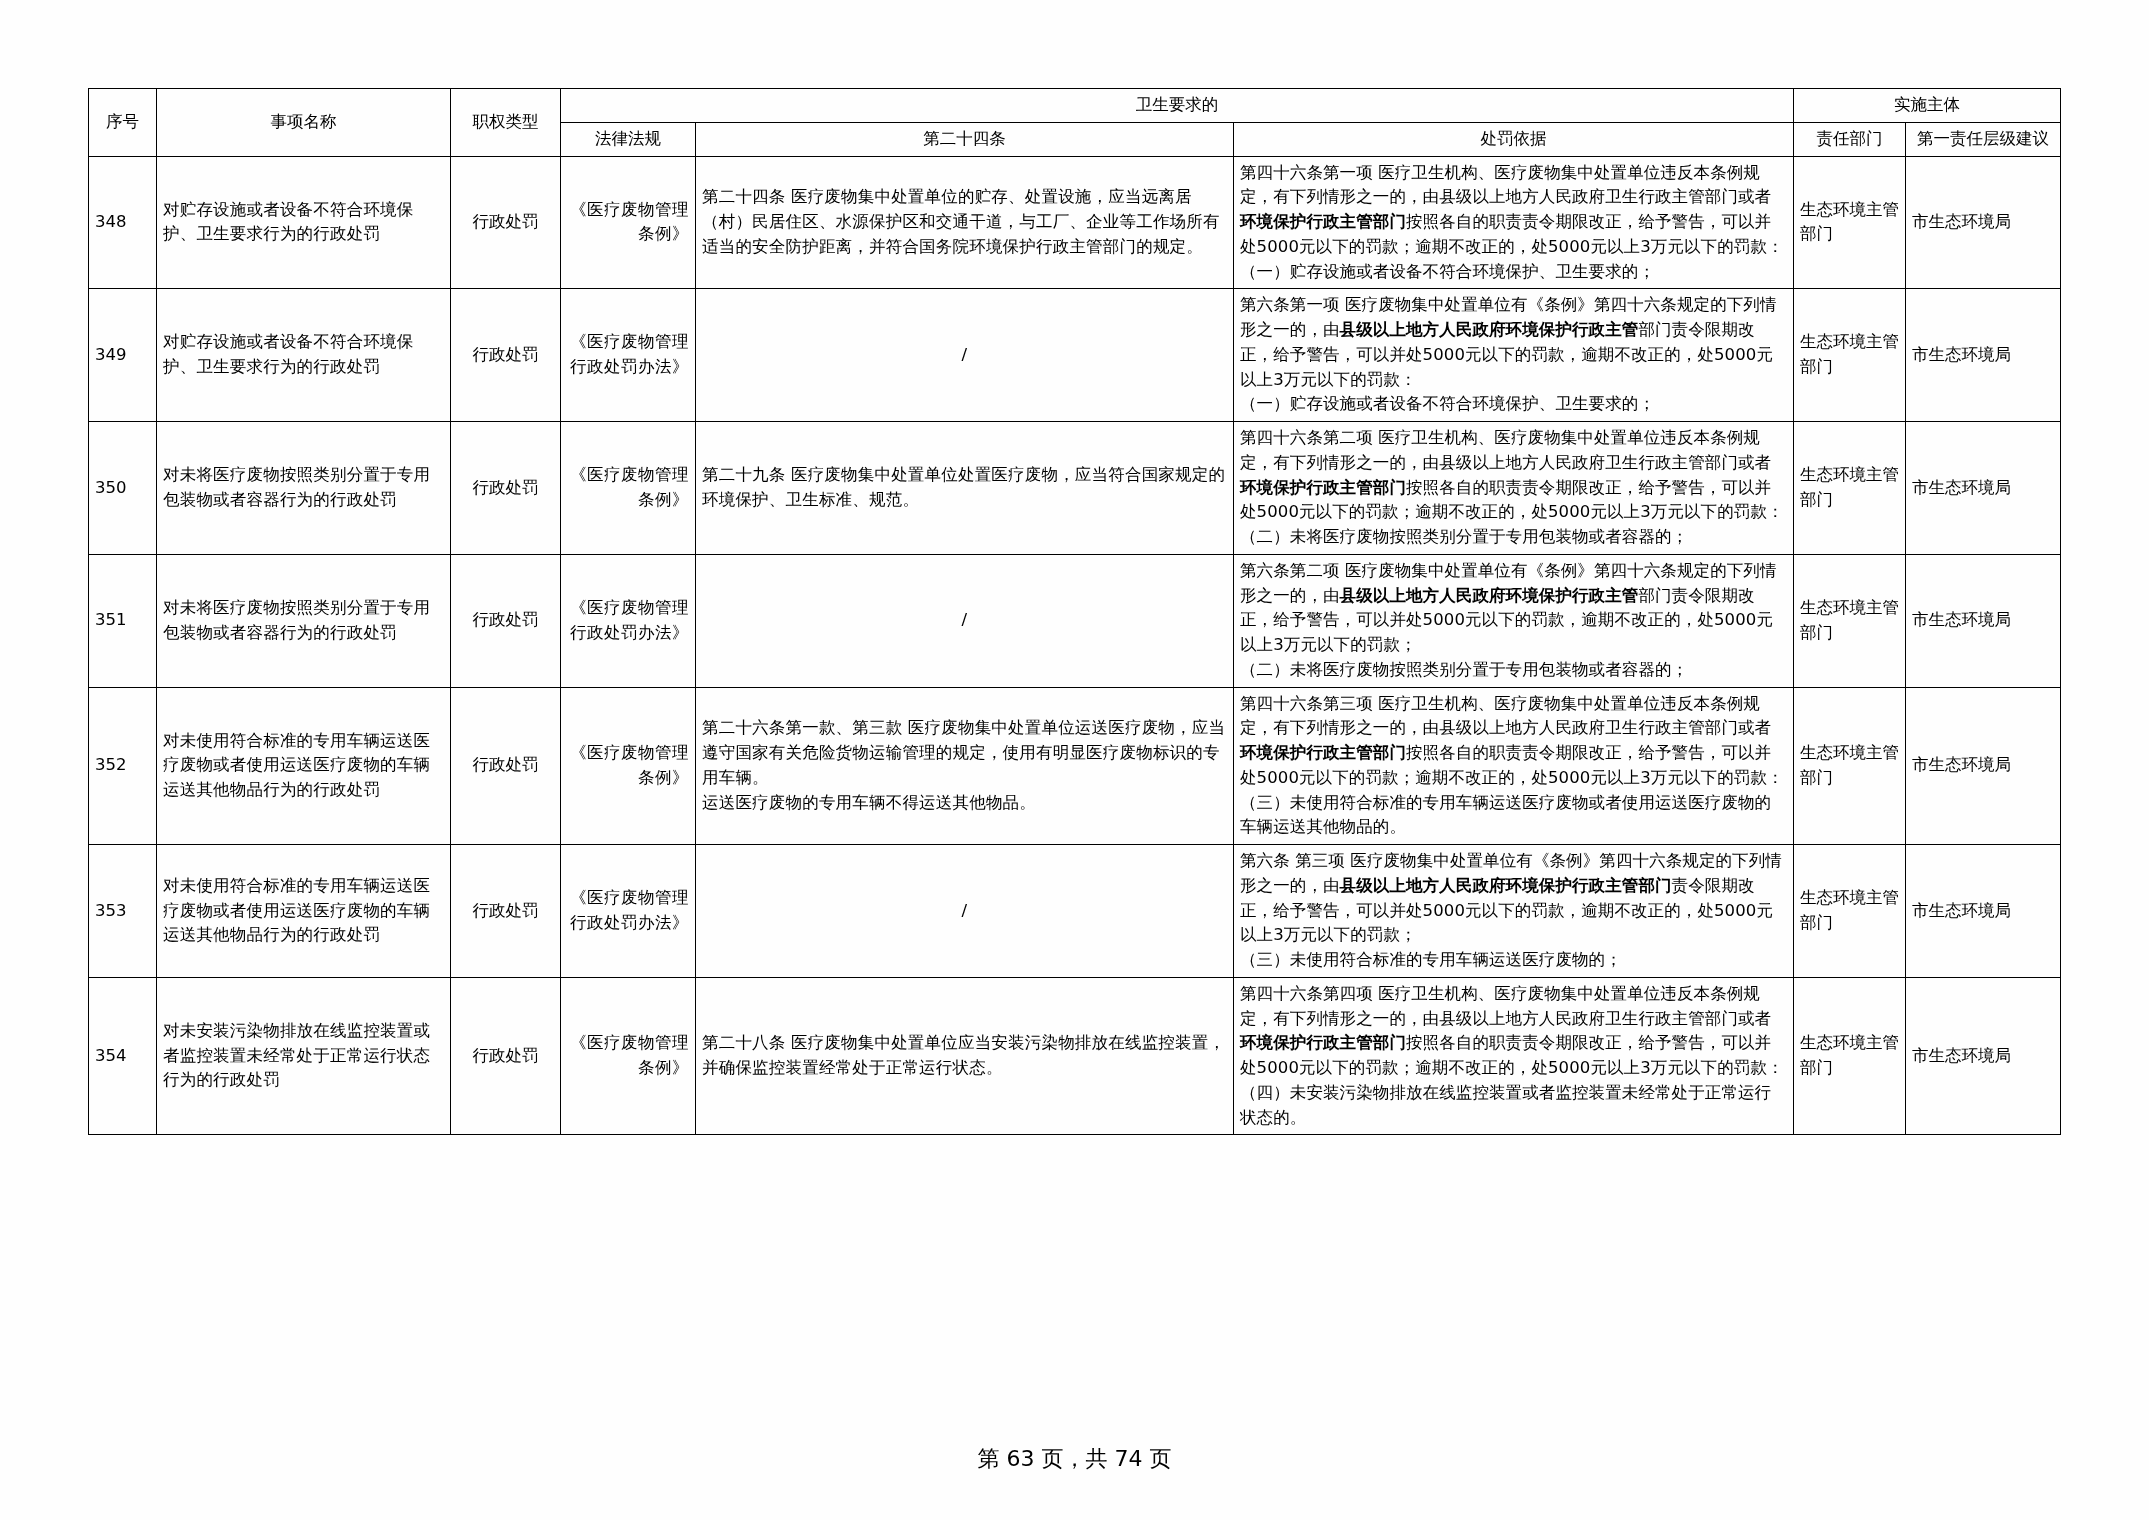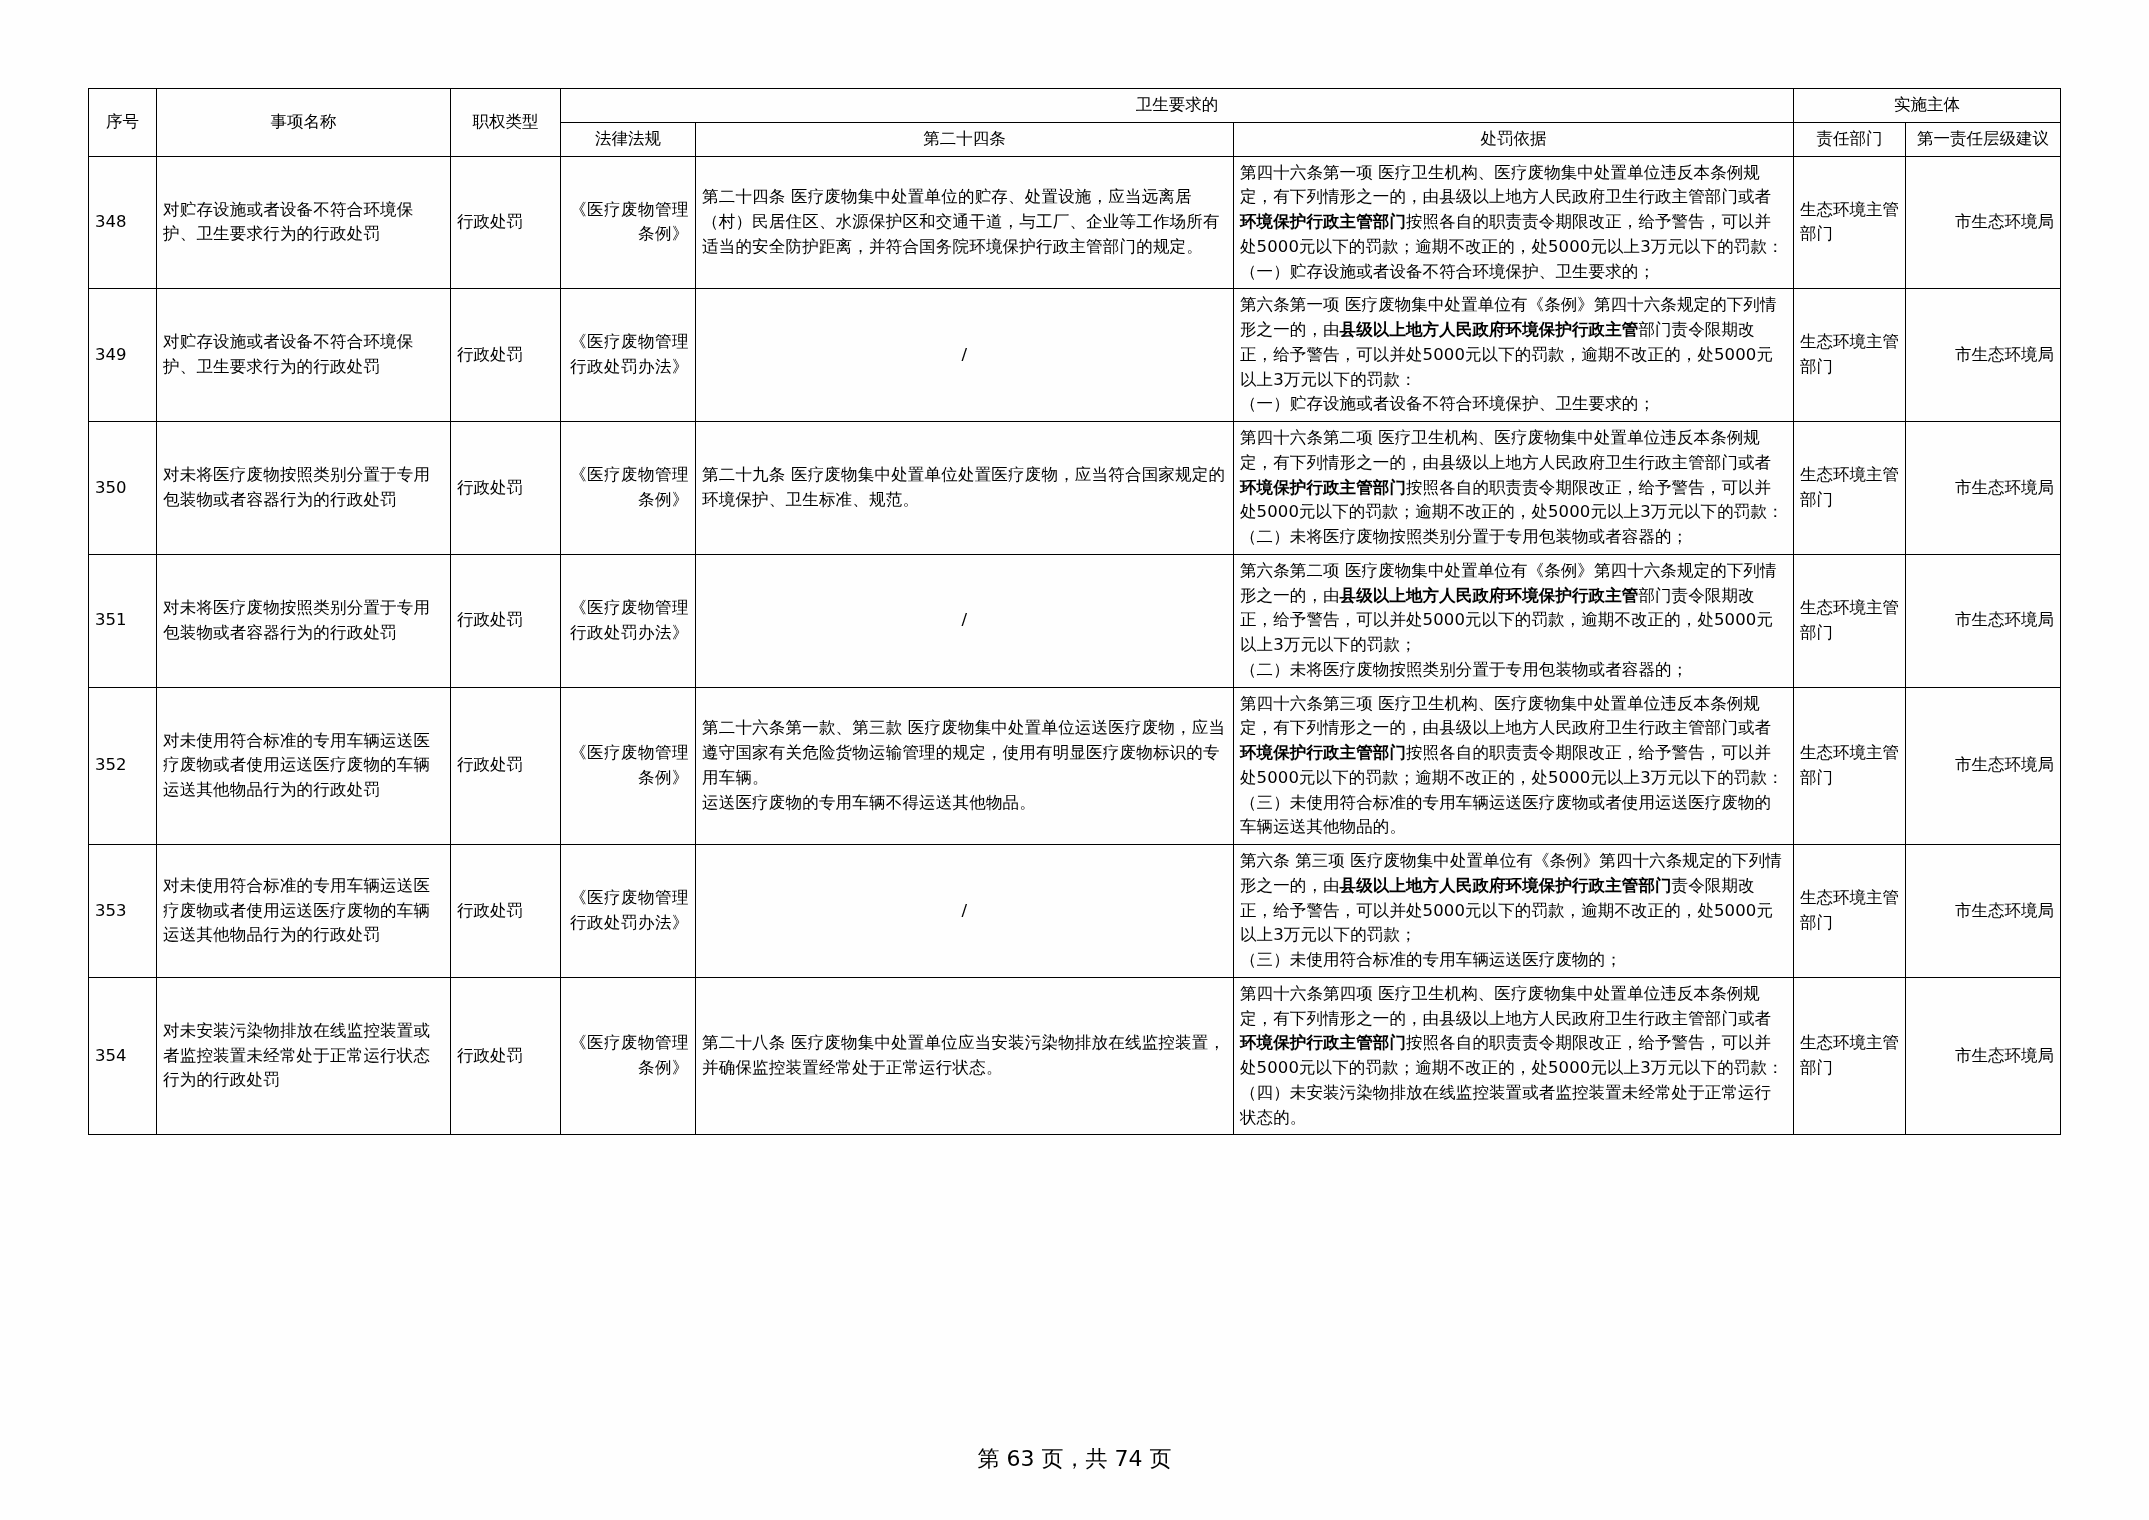--- a/index.html
+++ b/index.html
@@ -58,21 +58,21 @@
 
   td.no {
     font-size: 17px;
   }
   td.name {
     text-align: left;
     line-height: 1.75;
     letter-spacing: 0.2px;
   }
   td.type {
-    text-align: left;
+    text-align: center;
   }
   td.law {
     text-align: right;
     line-height: 1.8;
     letter-spacing: 0.5px;
   }
   td.viol {
     text-align: left;
     line-height: 1.75;
     letter-spacing: 0.2px;
@@ -84,21 +84,21 @@
     text-align: left;
     line-height: 1.72;
     letter-spacing: 0.1px;
     padding: 5px 7px;
   }
   td.dept {
     text-align: left;
     line-height: 1.7;
   }
   td.level {
-    text-align: right;
+    text-align: left;
     line-height: 1.7;
   }
   .b { font-weight: bold; }
   .footer {
     position: absolute;
     left: 0;
     top: 1444px;
     width: 2149px;
     text-align: center;
     font-family: "DejaVu Sans", sans-serif;

